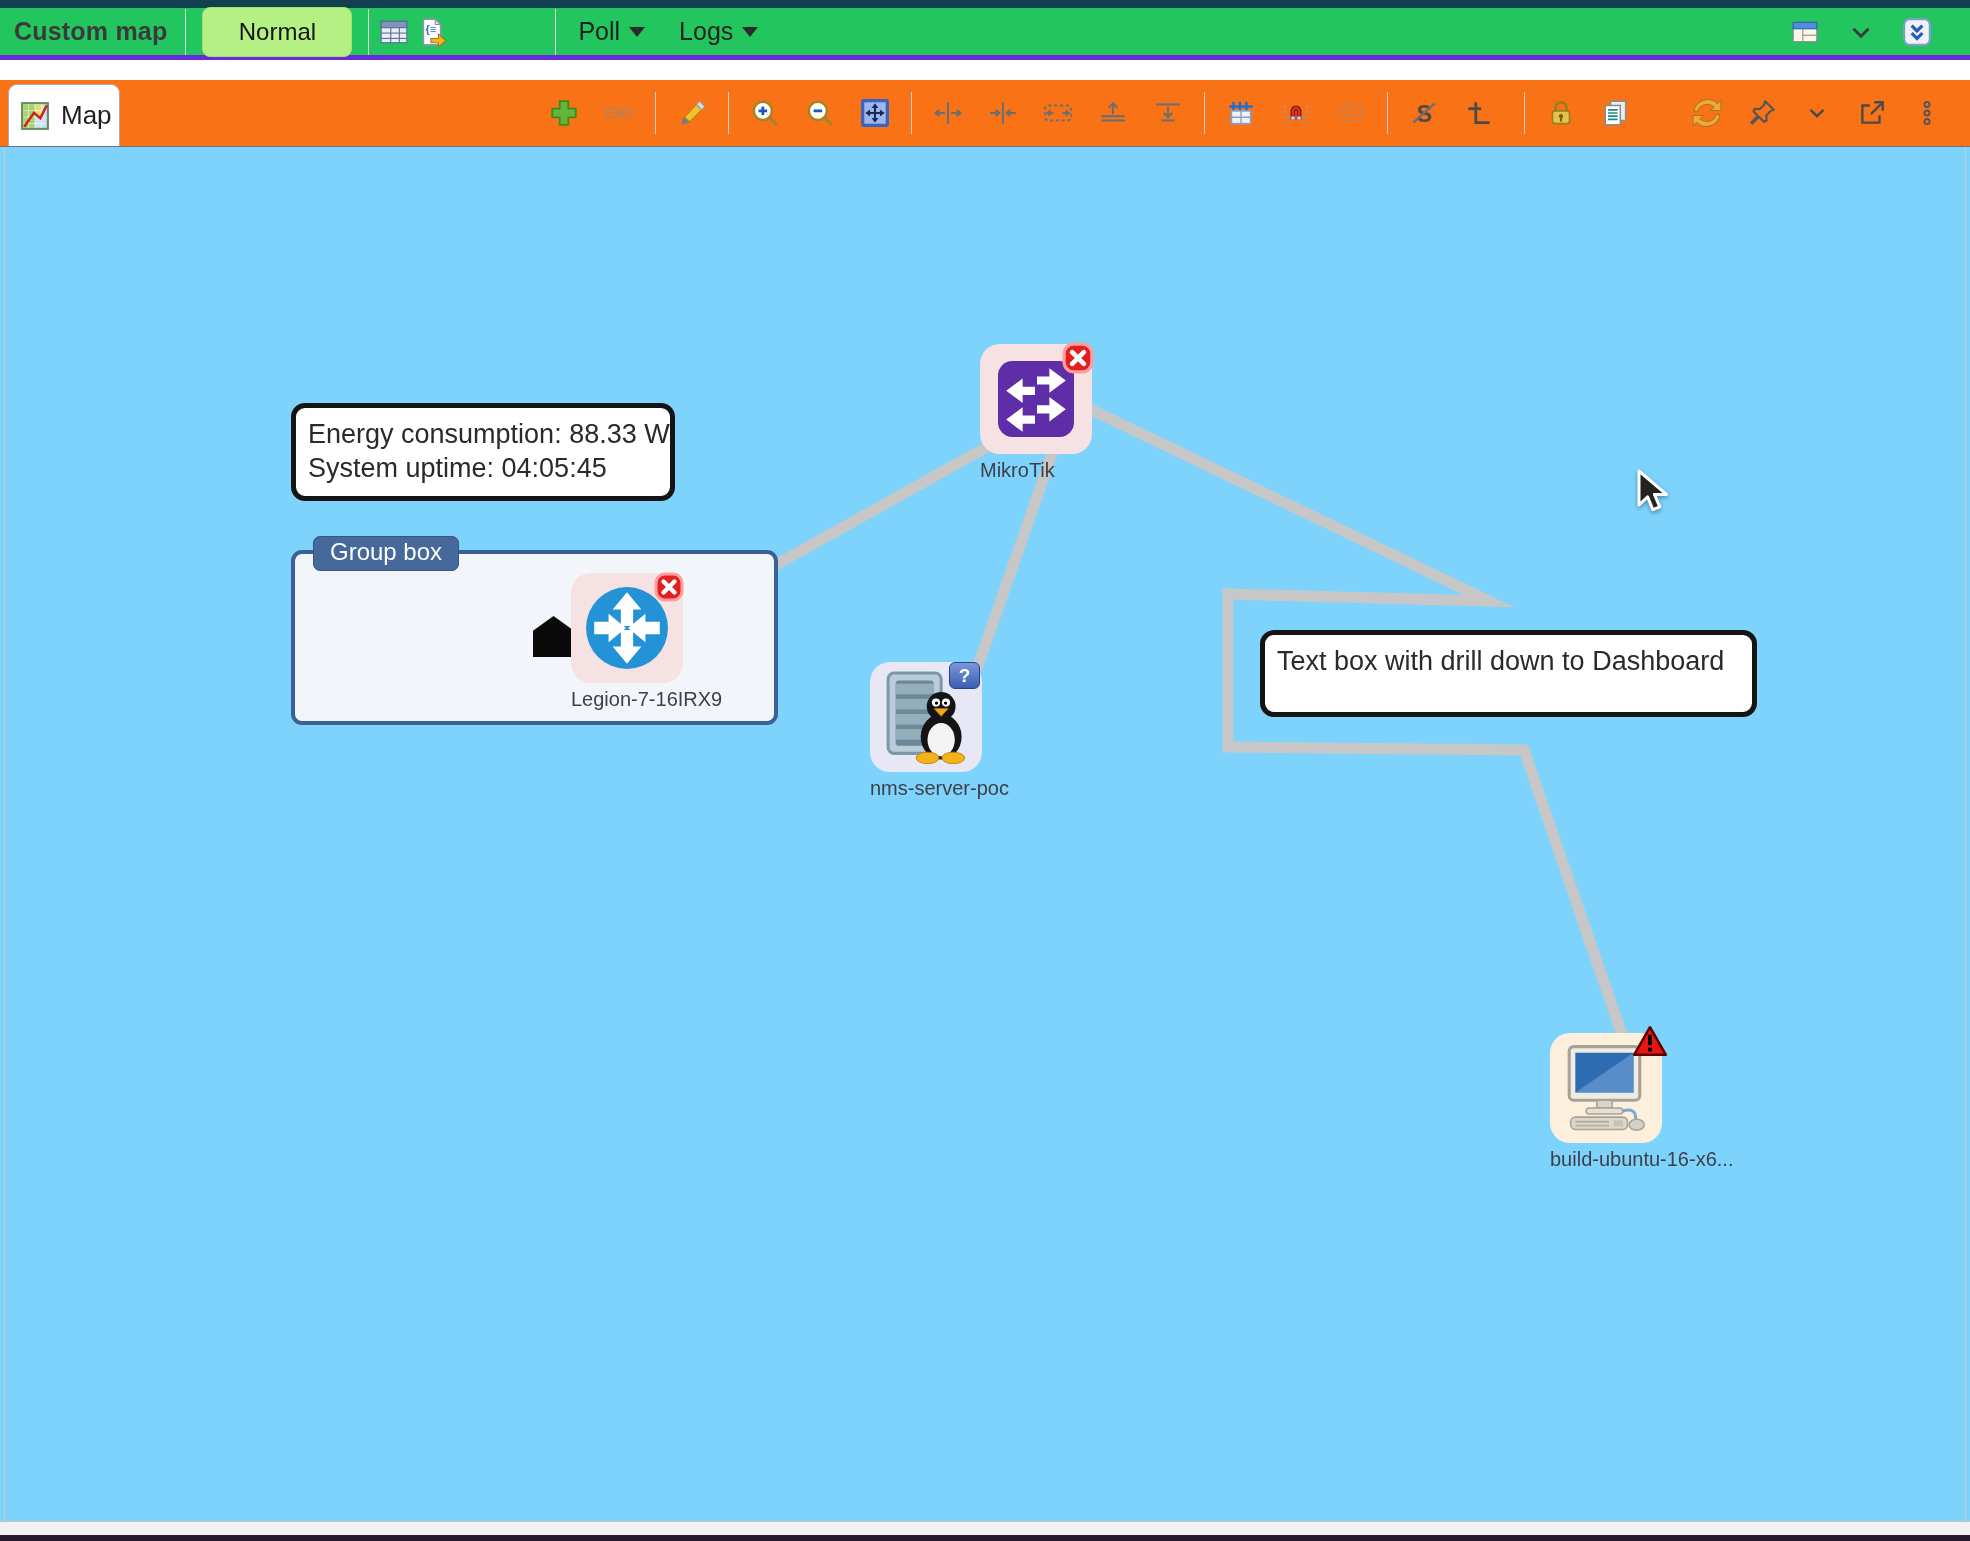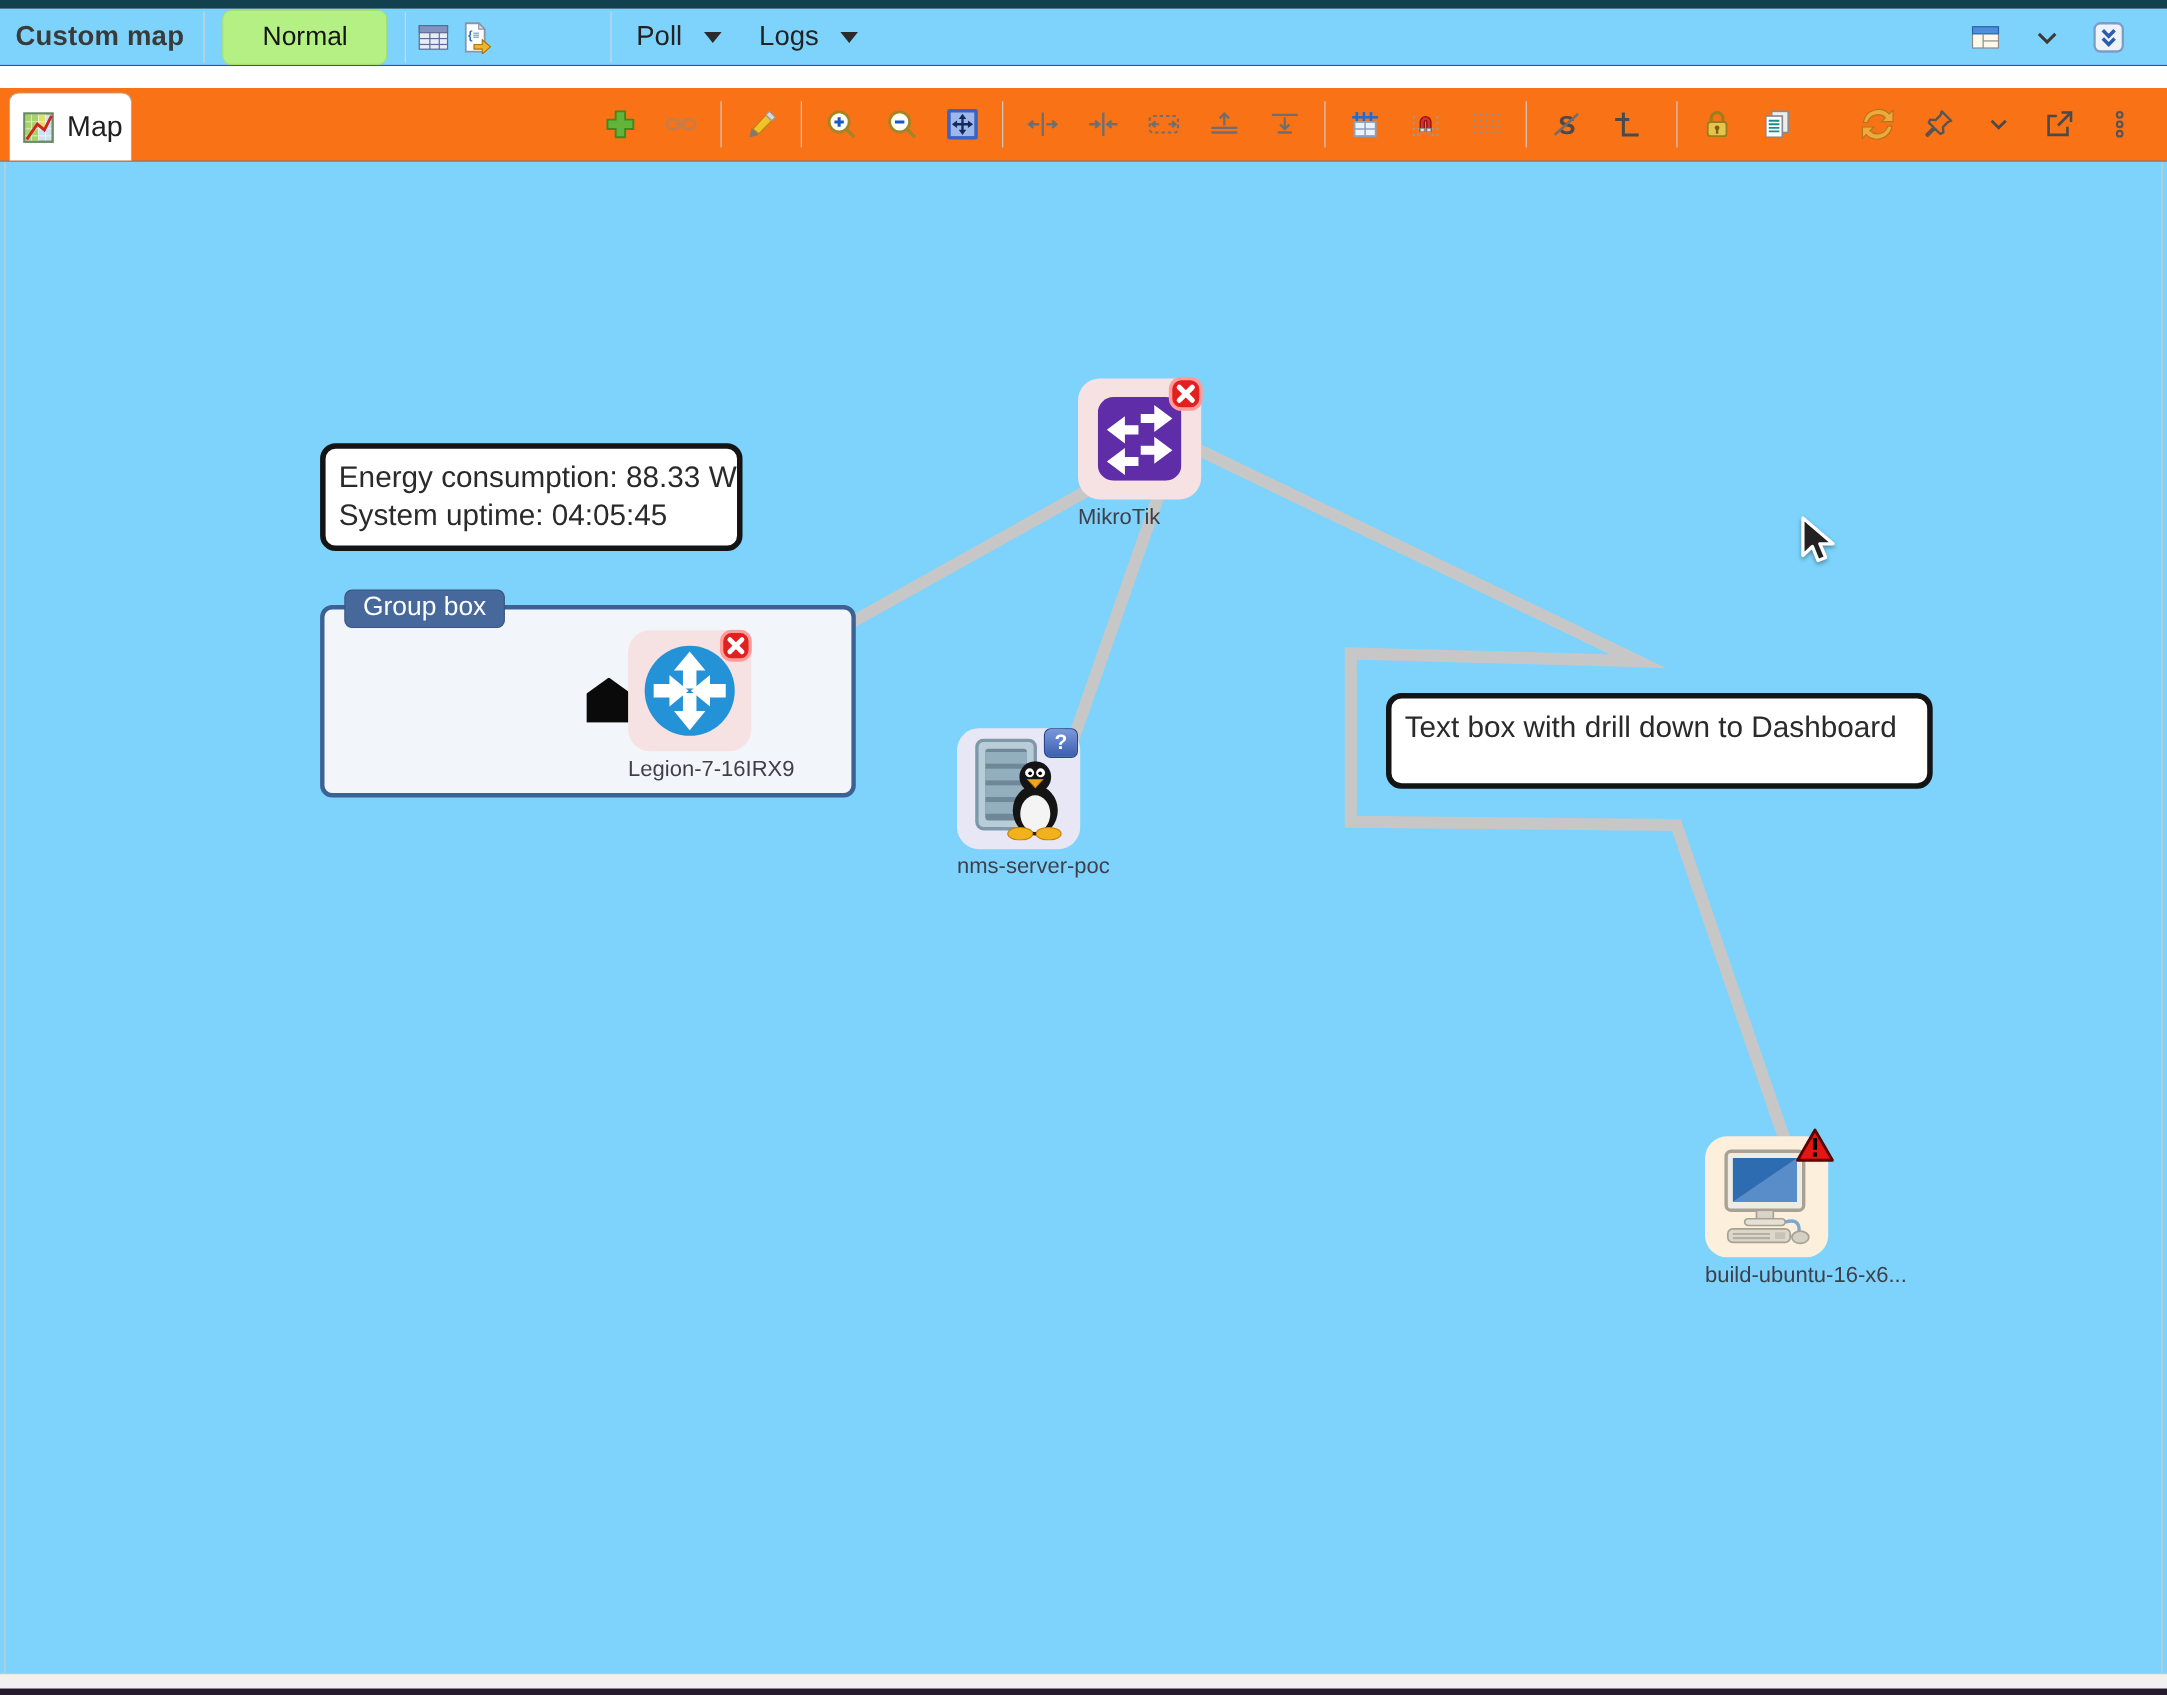--- a/index.html
+++ b/index.html
@@ -1,29 +1,29 @@
 <!DOCTYPE html>
 <html><head>
 <meta charset="utf-8">
 <style>
   html,body{margin:0;padding:0;background:#fff}
   .app{position:relative;width:1970px;height:1541px;background:#fff;overflow:hidden;
        font-family:"Liberation Sans","DejaVu Sans",sans-serif;color:#333}
   .topstrip{position:absolute;top:0;left:0;right:0;height:8px;background:#12404e}
   
-  .row1{position:absolute;top:8px;left:0;right:0;height:52px;background:#7dd3fc;
-        border-bottom:1px solid #6d28d9;display:flex;align-items:center;padding-left:14px;box-sizing:border-box}
+  .row1{position:absolute;top:8px;left:0;right:0;height:52px;background:#22c55e;
+        border-bottom:5px solid #6d28d9;display:flex;align-items:center;padding-left:14px;box-sizing:border-box}
   .title{font-size:25px;font-weight:bold;color:#3a3a3a;margin-right:12px;letter-spacing:.2px}
   .vsep{width:1px;height:46px;background:#d6d6d6;margin:0 6px}
   .mode-btn{margin:0 10px;width:150px;height:50px;background:#b4f084;border:1px solid #a3e170;
         border-radius:8px;font-size:24px;color:#151515;font-family:Liberation Sans, sans-serif;cursor:default}
   .ticon{width:38px;height:40px;display:flex;align-items:center;justify-content:center}
   .ticon svg{width:30px;height:30px}
   .sep-poll{margin-left:104px;margin-right:22px}
-  .menu{display:flex;align-items:center;gap:20px;font-size:25px;color:#232323;margin-right:34px}
+  .menu{display:flex;align-items:center;gap:9px;font-size:25px;color:#232323;margin-right:34px}
   .caret{width:0;height:0;border-left:8px solid transparent;border-right:8px solid transparent;border-top:10px solid #2b2b2b}
   .row1-right{margin-left:auto;display:flex;align-items:center;gap:18px;padding-right:34px}
   
   .row2{position:absolute;top:80px;left:0;right:0;height:66px;background:#f97316;border-bottom:6px solid #737373}
   .tab{position:absolute;left:8px;top:4px;height:62px;width:112px;background:#fff;border:1px solid #ababab;
        border-bottom:none;border-radius:9px 9px 0 0;display:flex;align-items:center;gap:10px;
        padding-left:10px;box-sizing:border-box;z-index:3}
   .tab-label{font-size:26px;color:#1f1f1f}
   .mtb{position:absolute;left:545px;top:0;height:100%;display:flex;align-items:center;gap:17px}
   .mtb-right{position:absolute;right:24px;top:0;height:100%;display:flex;align-items:center;gap:17px}

